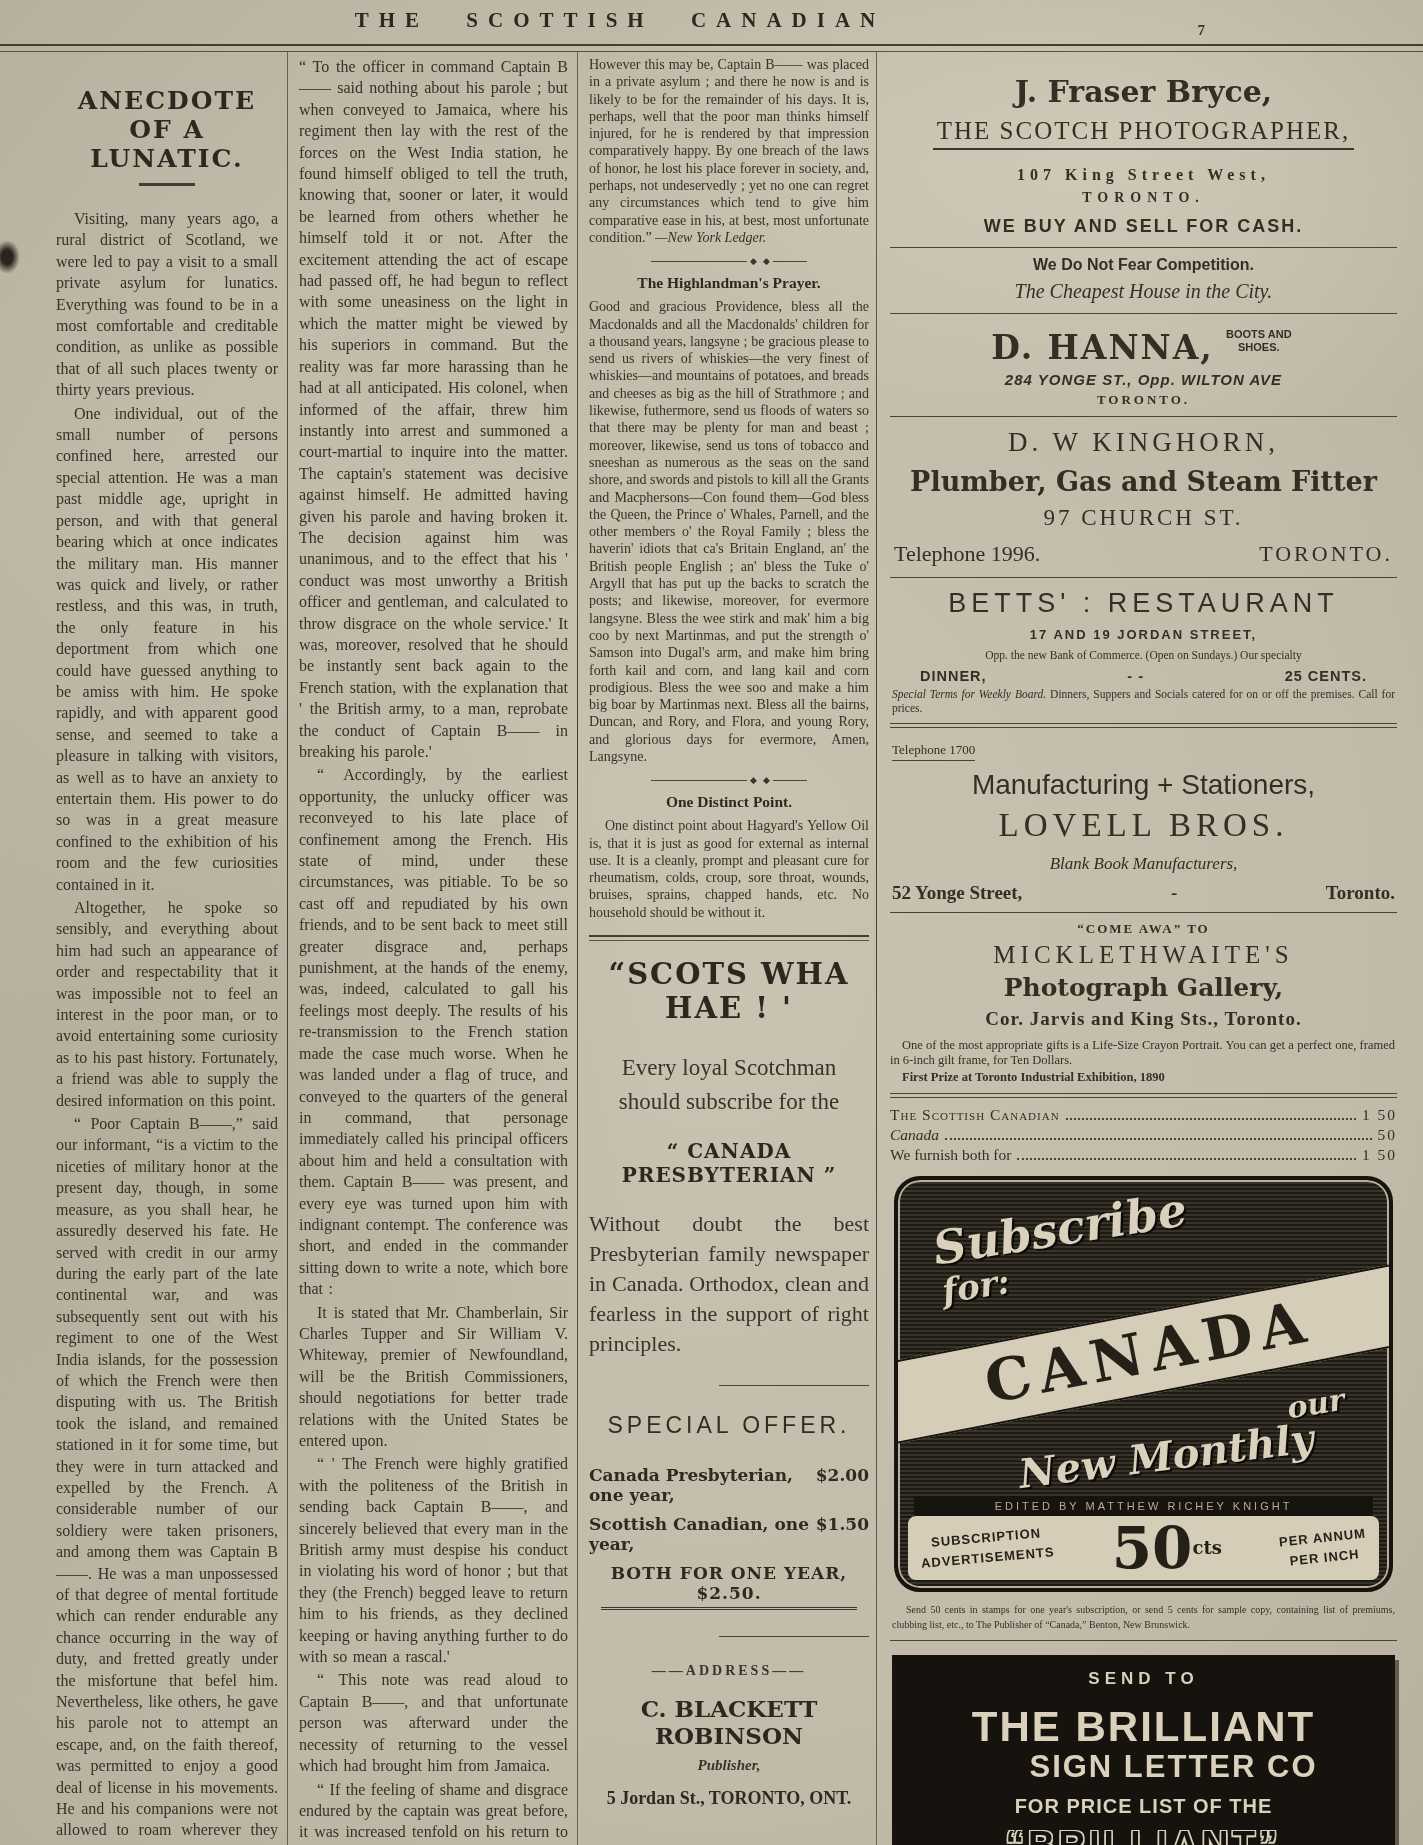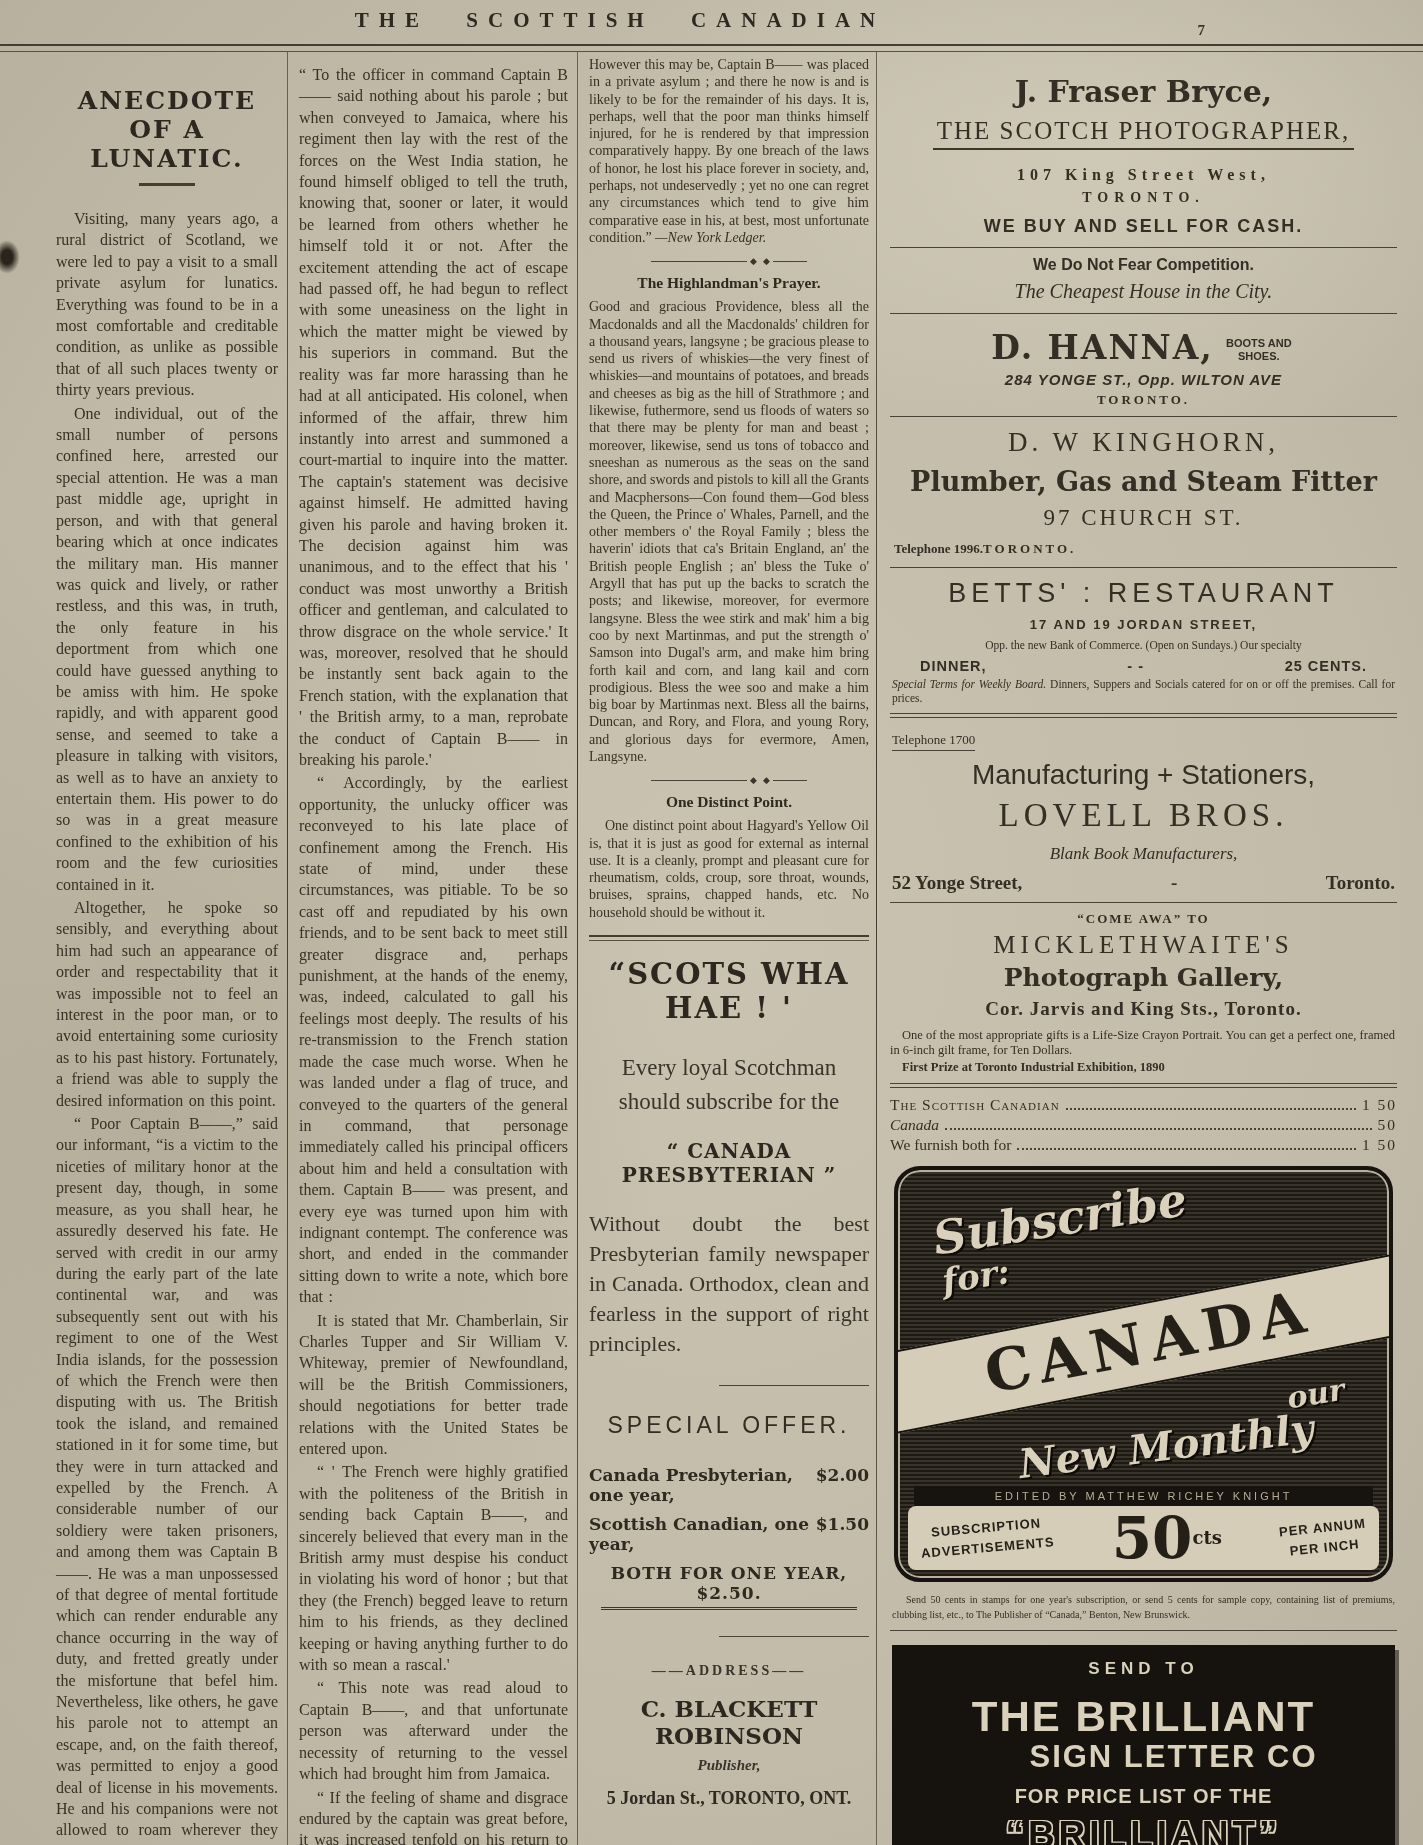--- a/index.html
+++ b/index.html
@@ -27,21 +27,21 @@
   .cols{position:absolute;left:0;top:52px;width:1423px;height:1793px;display:flex;}
   .vrule{width:1px;background:linear-gradient(#6b6152,#3f382d 40%,#6b6152);margin:0 1px;flex:0 0 1px;}
   .col{overflow:hidden;height:1793px;box-sizing:border-box;}
   .col1{flex:0 0 286px;padding:8px 8px 0 56px;}
   .col2{flex:0 0 287px;padding:4px 8px 0 10px;}
   .col3{flex:0 0 296px;padding:4px 6px 0 10px;}
   .col4{flex:1 1 auto;padding:6px 26px 0 12px;}
   
   p.body{margin:0 0 2px 0;font-size:16px;line-height:21.4px;text-align:justify;text-indent:18px;
     color:#383126;word-spacing:1.5px;}
-  p.noind{text-indent:0;margin-top:8px;}
+  p.noind{text-indent:0;}
   p.small{font-size:14px;line-height:17.3px;text-align:justify;text-indent:16px;margin:0 0 2px 0;color:#383126;}
   p.small.noind{text-indent:0;}
   .ital{font-style:italic;}
   
   h1.art-title{margin:26px 0 6px 0;text-align:center;font-size:25px;letter-spacing:2px;
     font-family:"DejaVu Serif", serif;font-weight:bold;color:#2d271f;}
   .title-rule{width:56px;height:3px;background:#453d31;margin:10px auto 22px auto;}
   
   .ornament{display:flex;align-items:center;justify-content:center;margin:10px 0 8px 0;}
   .oline{height:1px;background:#4a4236;flex:0 0 96px;}
@@ -73,31 +73,31 @@
   .adrule.dbl{height:3px;border-top:1px solid #4a4236;border-bottom:1px solid #4a4236;background:none;}
   .ctr{text-align:center;}
   .bryce-name{font-family:"DejaVu Serif", serif;font-weight:bold;font-size:30px;margin:16px 0 8px 0;}
   .bryce-photog{font-size:25px;letter-spacing:2px;border-bottom:2px solid #3c352b;display:inline-block;
     padding:0 4px 3px 4px;margin-bottom:10px;font-family:"Liberation Serif", serif;}
   .bryce-street{font-weight:bold;font-size:16px;letter-spacing:5px;margin:6px 0;}
   .bryce-toronto{font-weight:bold;font-size:14px;letter-spacing:6px;margin:2px 0 10px 0;}
   .bryce-cash{font-family:"Liberation Sans", sans-serif;font-weight:bold;font-size:18px;letter-spacing:2px;margin:4px 0 10px 0;}
   .fear{font-family:"Liberation Sans", sans-serif;font-weight:bold;font-size:16px;margin:8px 0 6px 0;}
   .cheapest{font-style:italic;font-size:20px;margin:2px 0 10px 0;}
-  .hanna-row{display:flex;align-items:flex-end;justify-content:center;margin:14px 0 2px 0;}
+  .hanna-row{display:flex;align-items:flex-start;justify-content:center;margin:14px 0 2px 0;}
   .hanna-name{font-family:"DejaVu Serif", serif;font-weight:bold;font-size:33px;letter-spacing:2px;}
   .hanna-tag{font-family:"Liberation Sans", sans-serif;font-weight:bold;font-size:11px;width:74px;
     text-align:center;margin:0 0 4px 8px;line-height:13px;}
   .hanna-addr{font-family:"Liberation Sans", sans-serif;font-weight:bold;font-style:italic;font-size:15px;
     letter-spacing:1px;margin:4px 0;}
   .hanna-city{font-size:13px;letter-spacing:3px;font-weight:bold;margin:2px 0 8px 0;}
   .king-name{font-size:27px;letter-spacing:4px;margin:10px 0 8px 0;}
   .king-trade{font-family:"DejaVu Serif", serif;font-weight:bold;font-size:27px;margin:2px 0 8px 0;}
   .king-addr{font-size:23px;letter-spacing:3px;margin:2px 0 10px 0;}
-  .king-row{display:flex;font-size:13px;margin:0 4px 10px 4px;font-weight:bold;}
+  .king-row{display:flex;justify-content:space-between;font-size:22px;margin:0 4px 10px 4px;}
   .king-city{letter-spacing:3px;}
   .betts-name{font-family:"Liberation Sans", sans-serif;font-size:27px;letter-spacing:5px;margin:10px 0 8px 0;}
   .betts-addr{font-family:"Liberation Sans", sans-serif;font-weight:bold;font-size:13px;letter-spacing:2px;margin:2px 0 6px 0;}
   .betts-note{font-size:11.5px;text-align:center;line-height:14px;margin:0 6px 6px 6px;}
   .betts-dinner{display:flex;justify-content:space-between;font-family:"Liberation Sans", sans-serif;
     font-weight:bold;font-size:14.5px;letter-spacing:1px;margin:4px 30px 4px 30px;}
   .betts-terms{font-size:11.5px;text-align:justify;line-height:13.5px;margin:0 2px 8px 2px;}
   .lov-tel{font-size:13px;border-bottom:1px solid #4a4236;display:inline-block;padding-bottom:2px;margin:6px 0 8px 2px;}
   .lov-name{font-size:33px;letter-spacing:5px;margin:2px 0 10px 0;}
   .lov-trade{font-family:"Liberation Sans", sans-serif;font-size:28px;margin:0 0 6px 0;}

